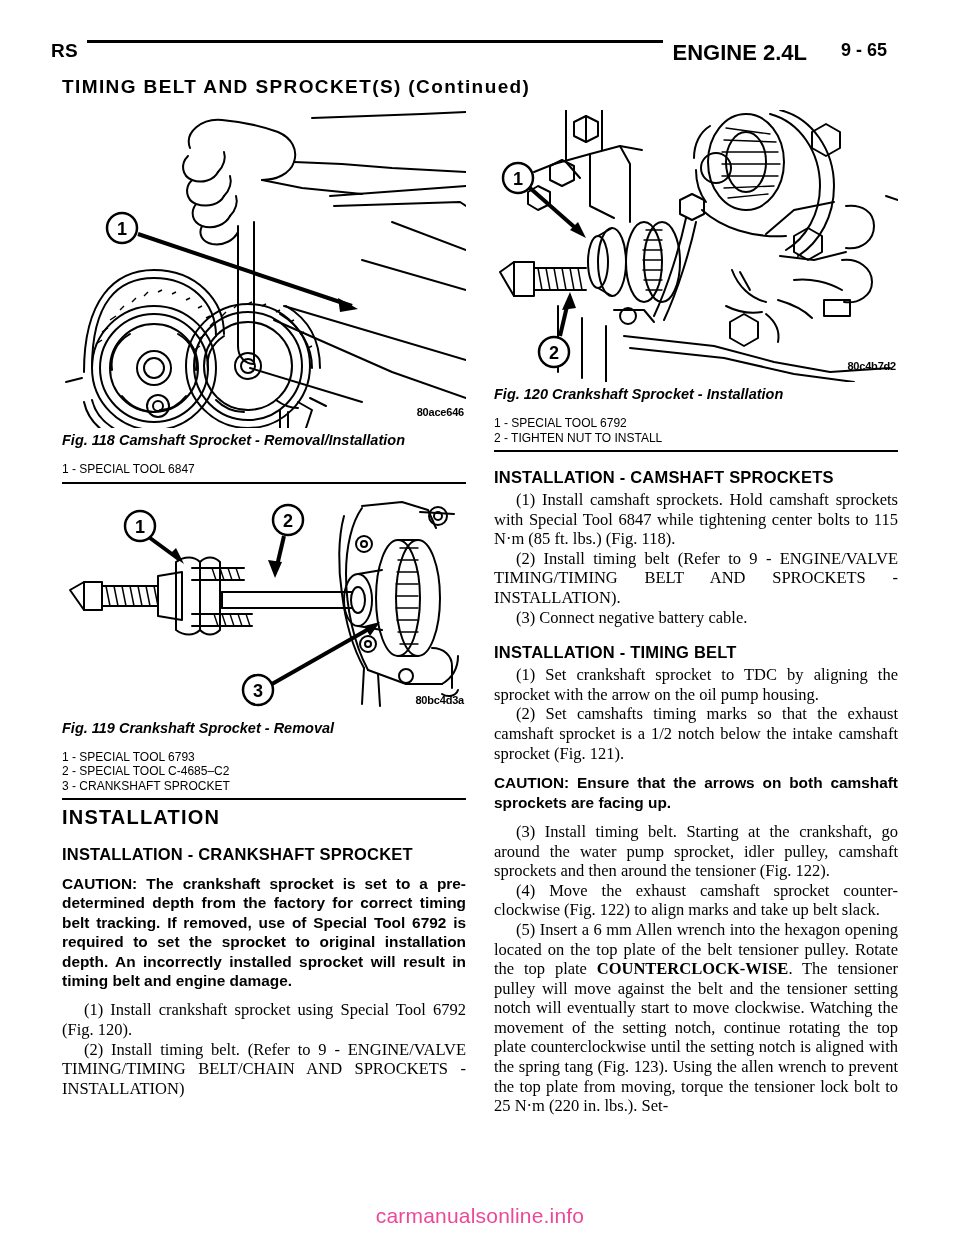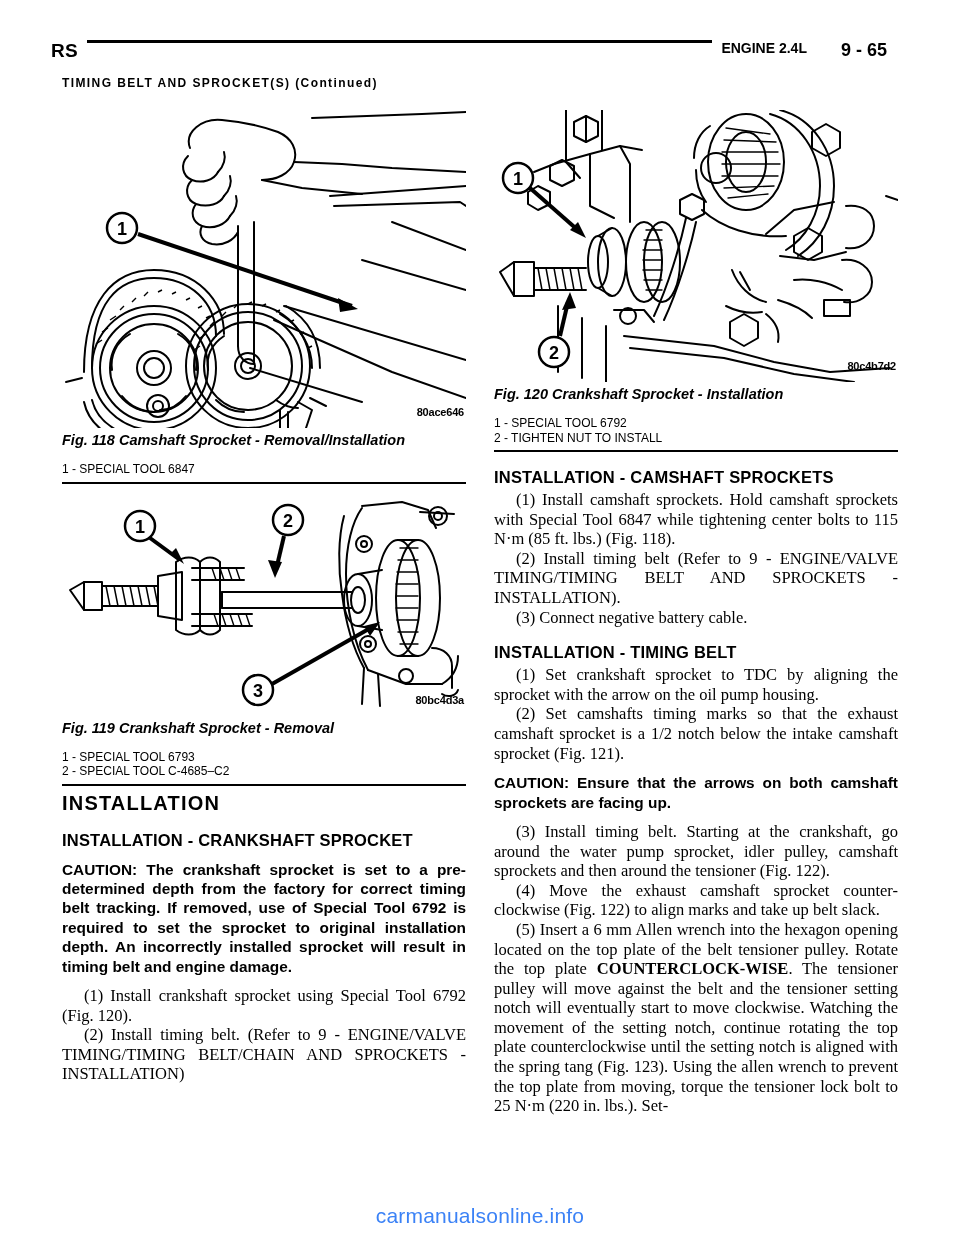--- a/index.html
+++ b/index.html
@@ -34,38 +34,38 @@
   }
   .hdr-rule {
     flex: 1 1 auto;
     height: 3px;
     background: #000;
     margin: 0 9px 4px 9px;
   }
   .hdr-title {
     font-family: "Liberation Sans", sans-serif;
     font-weight: bold;
-    font-size: 14px;
+    font-size: 22px;
     white-space: nowrap;
   }
   .hdr-page {
     font-family: "Liberation Sans", sans-serif;
     font-weight: bold;
     font-size: 18px;
     white-space: nowrap;
     margin-left: 34px;
   }
 
   .continued-title {
     position: absolute;
     left: 62px;
     top: 76px;
     font-family: "Liberation Sans", sans-serif;
     font-weight: bold;
-    font-size: 12px;
+    font-size: 19px;
     letter-spacing: 1.4px;
   }
 
   
   .col {
     position: absolute;
     top: 110px;
     width: 404px;
   }
   .col-left  { left: 62px; }
@@ -145,21 +145,21 @@
 
   
   .watermark {
     position: absolute;
     left: 0;
     top: 1204px;
     width: 960px;
     text-align: center;
     font-family: "Liberation Sans", sans-serif;
     font-size: 21px;
-    color: #3b82f6;
+    color: #ec4899;
     letter-spacing: .2px;
   }
 </style>
 </head>
 <body>
 
 <div class="page-header">
   <span class="hdr-code">RS</span>
   <span class="hdr-rule"></span>
   <span class="hdr-title">ENGINE 2.4L</span>
@@ -342,20 +342,21 @@
           <line x1="210" y1="186" x2="312" y2="128" stroke="#000" stroke-width="4"></line>
           <polygon points="318,124 302,128 308,138" fill="#000"></polygon>
         </g>
       </svg>
     </div>
     <div class="fig-code" style="right:2px; top:196px">80bc4d3a</div>
     <div class="fig-caption">Fig. 119 Crankshaft Sprocket - Removal</div>
     <div class="fig-legend">
       <div>1 - SPECIAL TOOL 6793</div>
       <div>2 - SPECIAL TOOL C-4685–C2</div>
+      <div>3 - CRANKSHAFT SPROCKET</div>
     </div>
     <div class="fig-rule"></div>
   </div>
 
   <h1 class="sec">INSTALLATION</h1>
   <h2 class="sub">INSTALLATION - CRANKSHAFT SPROCKET</h2>
   <p class="caution">CAUTION: The crankshaft sprocket is set to a pre-determined depth from the factory for correct timing belt tracking. If removed, use of Special Tool 6792 is required to set the sprocket to original installation depth. An incorrectly installed sprocket will result in timing belt and engine damage.</p>
   <div class="gap-sm"></div>
   <p class="body">(1) Install crankshaft sprocket using Special Tool 6792 (Fig. 120).</p>
   <p class="body">(2) Install timing belt. (Refer to 9 - ENGINE/VALVE TIMING/TIMING BELT/CHAIN AND SPROCKETS - INSTALLATION)</p>

